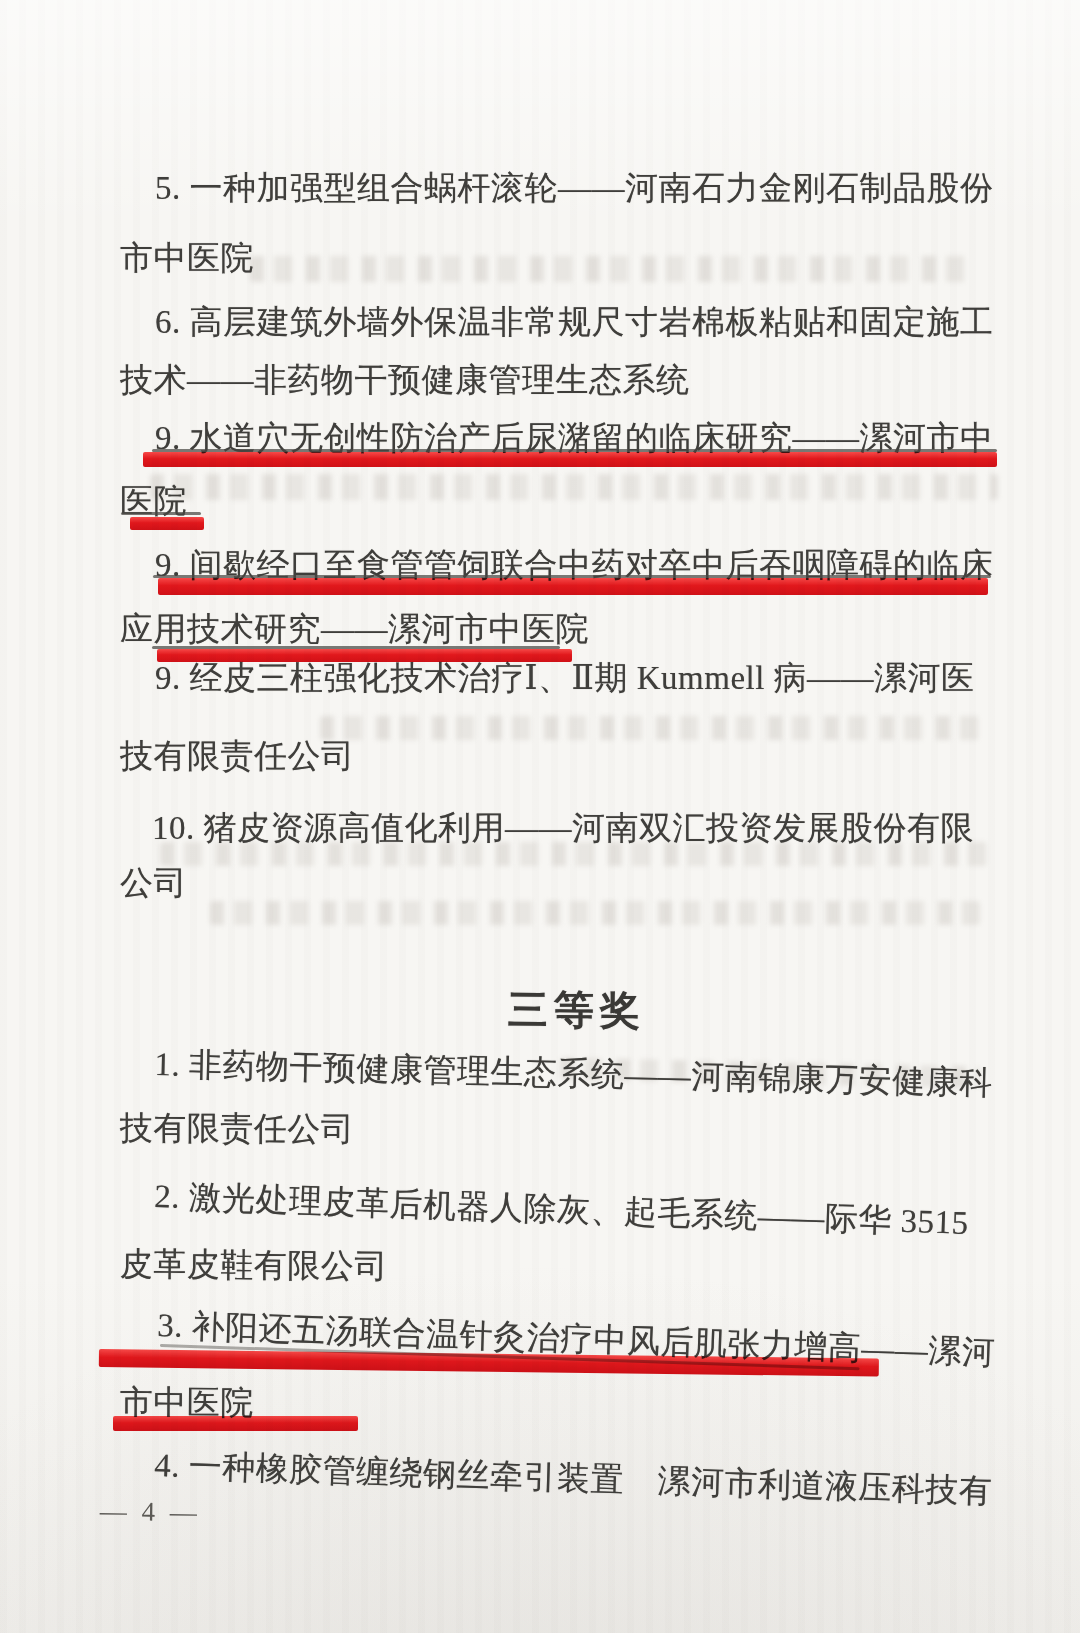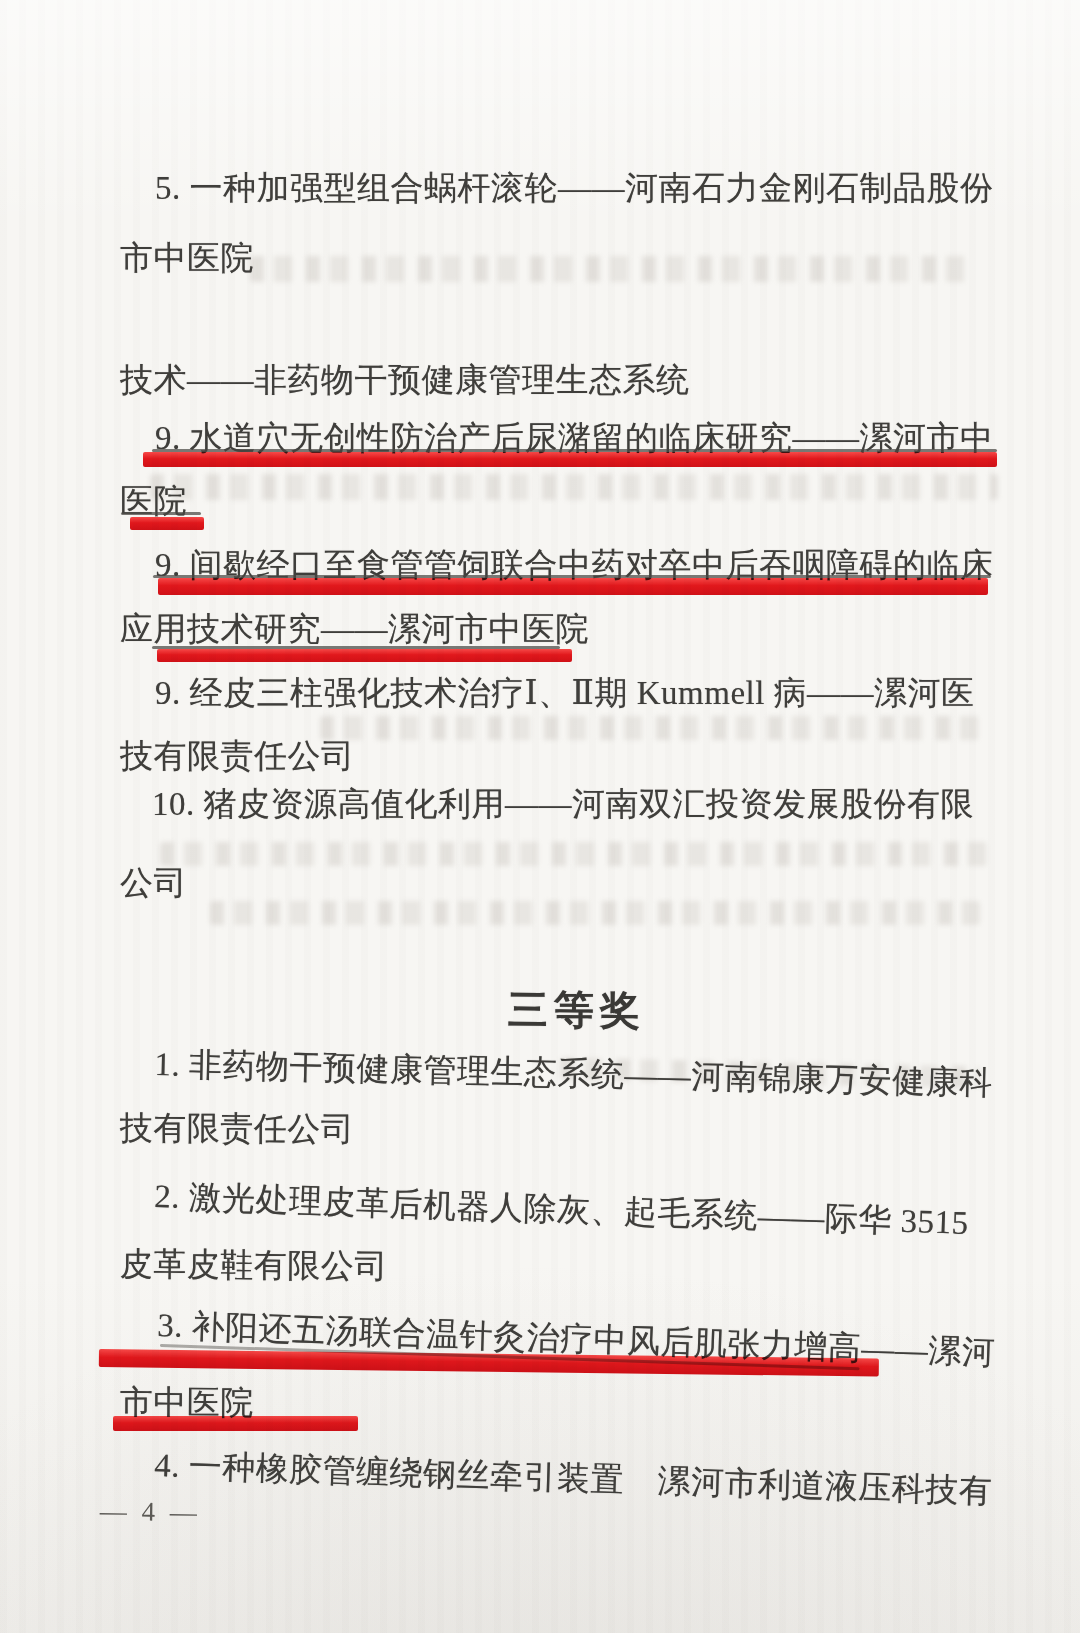--- a/index.html
+++ b/index.html
@@ -85,28 +85,29 @@
 
   <div class="ghost" style="left:250px;top:256px;width:720px;height:26px"></div>
   <div class="ghost" style="left:150px;top:474px;width:848px;height:26px"></div>
   <div class="ghost" style="left:320px;top:716px;width:660px;height:24px"></div>
   <div class="ghost" style="left:160px;top:842px;width:828px;height:24px"></div>
   <div class="ghost" style="left:210px;top:901px;width:770px;height:24px"></div>
   <div class="ghost" style="left:560px;top:1062px;width:420px;height:22px;transform:rotate(1.2deg)"></div>
 
   <div class="line" style="left:155px;top:166px">5. 一种加强型组合蜗杆滚轮——河南石力金刚石制品股份</div>
   <div class="line" style="left:120px;top:236px">市中医院</div>
+  <div class="line" style="left:155px;top:300px">6. 高层建筑外墙外保温非常规尺寸岩棉板粘贴和固定施工</div>
   <div class="line" style="left:120px;top:358px">技术——非药物干预健康管理生态系统</div>
   <div class="line" style="left:155px;top:416px">9. 水道穴无创性防治产后尿潴留的临床研究——漯河市中</div>
   <div class="line" style="left:120px;top:479px">医院</div>
   <div class="line" style="left:155px;top:543px">9. 间歇经口至食管管饲联合中药对卒中后吞咽障碍的临床</div>
   <div class="line" style="left:120px;top:607px">应用技术研究——漯河市中医院</div>
-  <div class="line" style="left:155px;top:671px">9. 经皮三柱强化技术治疗Ⅰ、Ⅱ期 Kummell 病——漯河医</div>
+  <div class="line" style="left:155px;top:656px">9. 经皮三柱强化技术治疗Ⅰ、Ⅱ期 Kummell 病——漯河医</div>
   <div class="line" style="left:120px;top:734px">技有限责任公司</div>
-  <div class="line" style="left:152px;top:782px">10. 猪皮资源高值化利用——河南双汇投资发展股份有限</div>
+  <div class="line" style="left:152px;top:806px">10. 猪皮资源高值化利用——河南双汇投资发展股份有限</div>
   <div class="line" style="left:120px;top:861px">公司</div>
 
   <div class="heading" style="left:508px;top:982px;transform:rotate(0.5deg)">三等奖</div>
 
   <div class="line" style="left:155px;top:1042px;transform:rotate(1.3deg)">1. 非药物干预健康管理生态系统——河南锦康万安健康科</div>
   <div class="line" style="left:120px;top:1106px;transform:rotate(0.3deg)">技有限责任公司</div>
   <div class="line" style="left:155px;top:1174px;transform:rotate(1.9deg)">2. 激光处理皮革后机器人除灰、起毛系统——际华 3515</div>
   <div class="line" style="left:120px;top:1242px;transform:rotate(0.5deg)">皮革皮鞋有限公司</div>
   <div class="line" style="left:158px;top:1303px;transform:rotate(1.9deg)">3. 补阳还五汤联合温针灸治疗中风后肌张力增高——漯河</div>
   <div class="line" style="left:120px;top:1380px;transform:rotate(0.4deg)">市中医院</div>

